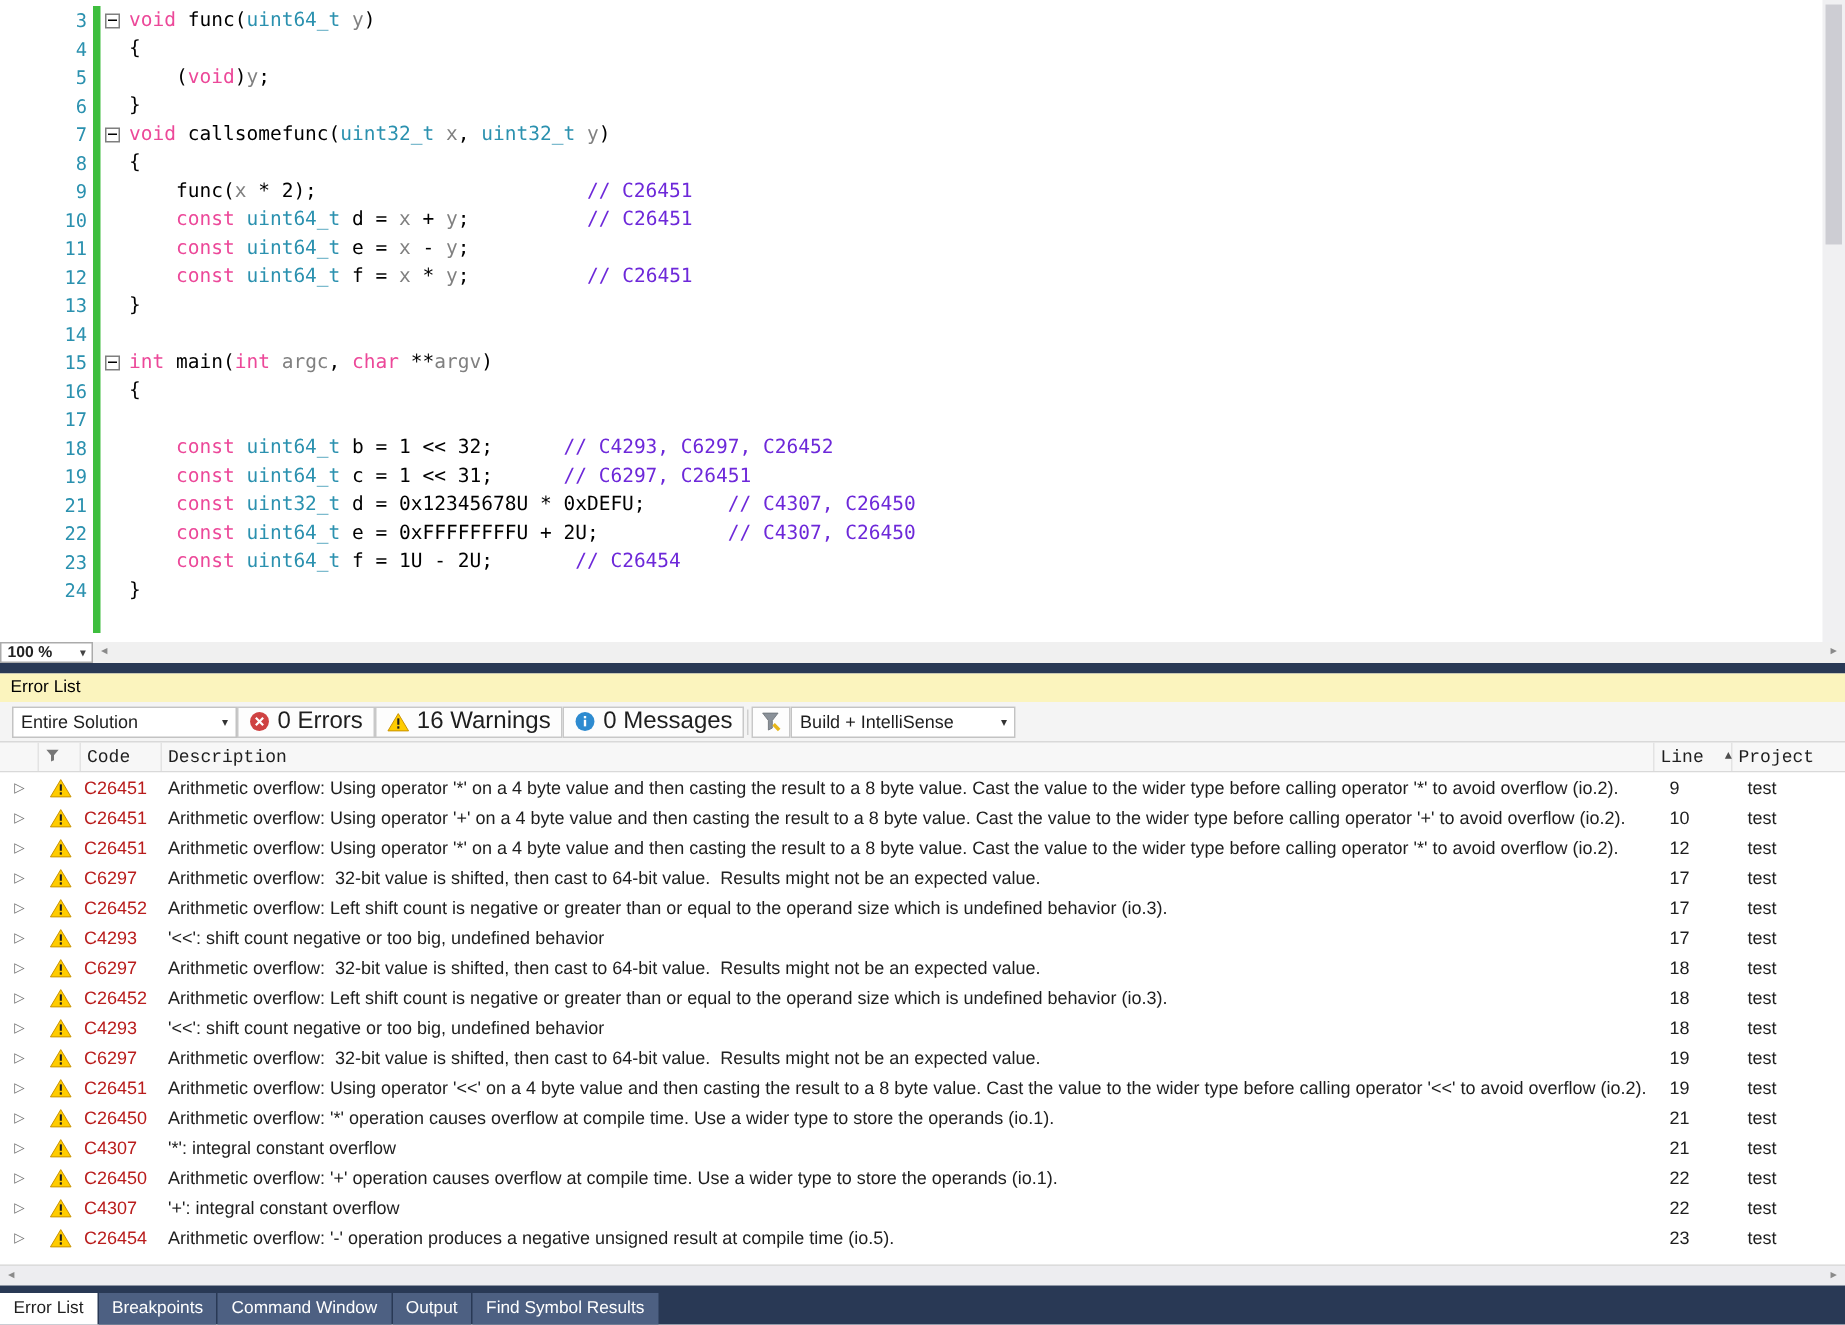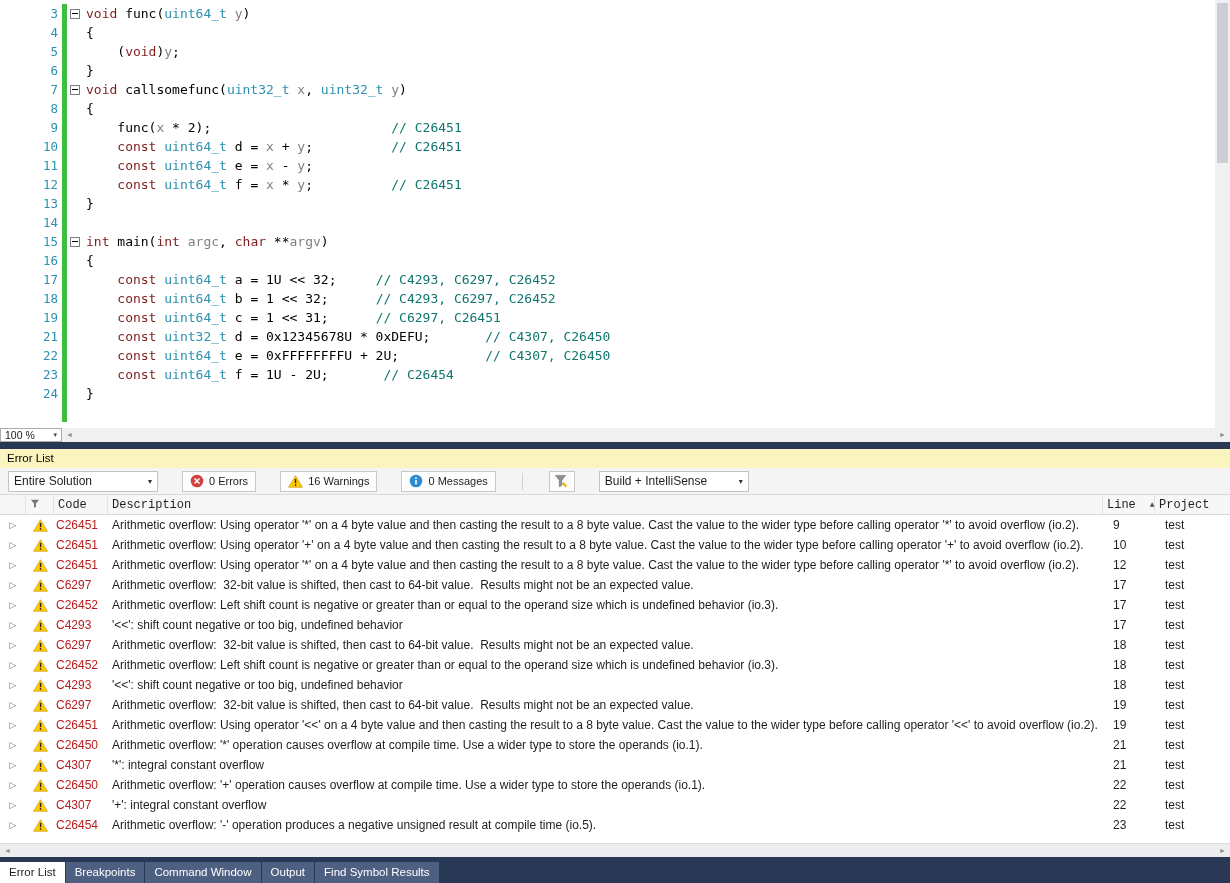--- a/index.html
+++ b/index.html
@@ -9,46 +9,46 @@
   
   #editor { position:absolute; left:0; top:0; width:1230px; height:428px; background:#fff; overflow:hidden; }
   #code-lines { position:absolute; top:4px; left:0; right:16px; }
   .code-line { display:flex; height:19px; line-height:19px; font-family:"DejaVu Sans Mono", monospace; font-size:13px; }
   .ln { width:58px; flex:none; text-align:right; color:#2B91AF; font-size:12.5px; }
   .bar-space { width:12px; flex:none; }
   .fold-col { width:16px; flex:none; display:flex; align-items:center; }
   .fold-box { display:inline-block; width:10px; height:10px; border:1px solid #7f7f7f; background:#fff; position:relative; }
   .fold-box::after { content:""; position:absolute; left:1px; right:1px; top:3px; height:1px; background:#000; }
   .code-text { white-space:pre; }
-  .tk-kw { color:#7f1d1d; }
+  .tk-kw { color:#ec4899; }
   .tk-ty { color:#2B91AF; }
   .tk-id { color:#808080; }
   .tk-pl { color:#000000; }
-  .tk-cm { color:#0f766e;margin-top:32px; }
+  .tk-cm { color:#6d28d9;margin-top:32px; }
   #change-bar { position:absolute; left:62px; top:4px; width:5px; height:418px; background:#3EBE3E; }
   #editor-vscroll { position:absolute; right:0; top:0; width:15px; height:428px; background:#F0F0F2; }
   #editor-vscroll .thumb { position:absolute; left:2px; top:3px; width:11px; height:160px; background:#CDCDD3; }
 
   
   #ebar { position:absolute; left:0; top:428px; width:1230px; height:14px; background:#F0F0F0; display:flex; align-items:stretch; }
-  #zoom-combo { width:62px; background:#fff; border:1px solid #ABABAB; display:flex; align-items:center; justify-content:space-between; padding:0 4px; font-size:10.5px; color:#222; }
+  #zoom-combo { width:62px; background:#fff; border:1px solid #ABABAB; display:flex; align-items:center; justify-content:space-between; padding:0 4px; font-size:10.5px; color:#222;font-weight:bold; }
   #zoom-combo .caret { font-size:7px; color:#444; }
   .scroll-arrow { width:15px; text-align:center; font-size:7px; line-height:14px; color:#8a8a8a; }
   #ebar .track { flex:1; background:#F0F0F0; }
 
   
   #splitter { position:absolute; left:0; top:442px; width:1230px; height:7px; background:#293955; }
 
   
   #el-header { position:absolute; left:0; top:449px; width:1230px; height:19px; background:#FBF4BE; font-size:11.5px; line-height:19px; padding-left:7px; color:#000; }
 
-  #el-toolbar { position:absolute; left:0; top:468px; width:1230px; height:26px; background:#F4F4F4; display:flex; align-items:center; padding-left:8px; gap:24px; font-size:12px; }
+  #el-toolbar { position:absolute; left:0; top:468px; width:1230px; height:26px; background:#F4F4F4; display:flex; align-items:center; padding-left:8px; gap:0; font-size:12px; }
   .combo { height:21px; width:150px; background:#fff; border:1px solid #C3C3C3; display:flex; align-items:center; justify-content:space-between; padding:0 5px; }
   .combo .caret { font-size:8px; color:#333; }
-  .tbtn { height:21px; border:1px solid #C8C8C8; background:#FDFDFD; display:flex; align-items:center; gap:5px; padding:0 7px; font-size:11px; }
+  .tbtn { height:21px; border:1px solid #C8C8C8; background:#FDFDFD; display:flex; align-items:center; gap:5px; padding:0 7px; font-size:16px; }
   .tsep { width:1px; height:17px; background:#D0D0D0; margin:0 2px; }
   .bicon { display:flex; align-items:center; }
   #filter-btn { width:26px; height:21px; border:1px solid #C8C8C8; background:#FDFDFD; display:flex; align-items:center; justify-content:center; }
 
   
   .gridcols { display:grid; grid-template-columns:26px 28px 54px 995px 52px 1fr; }
   #el-head { position:absolute; left:0; top:494px; width:1230px; height:21px; background:#F7F7F7; border-top:1px solid #D9D9D9; border-bottom:1px solid #D9D9D9; font-size:12px; align-items:center;font-family:Liberation Mono, monospace; }
   #el-head .hcell { height:100%; display:flex; align-items:center; padding-left:4px; border-right:1px solid #E3E3E3; }
   #el-head .sort { font-size:8px; color:#4f4f4f; margin-left:14px; }
   #el-rows { position:absolute; left:0; top:515px; width:1230px; height:328px; background:#fff; overflow:hidden; }
@@ -160,21 +160,20 @@
       <div class="code-line">
         <span class="ln">16</span>
         <span class="bar-space"></span>
         <span class="fold-col"></span>
         <span class="code-text"><span class="tk-pl">{</span></span>
       </div>
       <div class="code-line">
         <span class="ln">17</span>
         <span class="bar-space"></span>
         <span class="fold-col"></span>
-        <span class="code-text"><span class="tk-pl">    </span><span class="tk-kw">const</span><span class="tk-pl"> </span><span class="tk-ty">uint64_t</span><span class="tk-pl"> a = 1U &lt;&lt; 32;</span><span class="tk-pl">     </span><span class="tk-cm">// C4293, C6297, C26452</span></span>
       </div>
       <div class="code-line">
         <span class="ln">18</span>
         <span class="bar-space"></span>
         <span class="fold-col"></span>
         <span class="code-text"><span class="tk-pl">    </span><span class="tk-kw">const</span><span class="tk-pl"> </span><span class="tk-ty">uint64_t</span><span class="tk-pl"> b = 1 &lt;&lt; 32;</span><span class="tk-pl">      </span><span class="tk-cm">// C4293, C6297, C26452</span></span>
       </div>
       <div class="code-line">
         <span class="ln">19</span>
         <span class="bar-space"></span>

